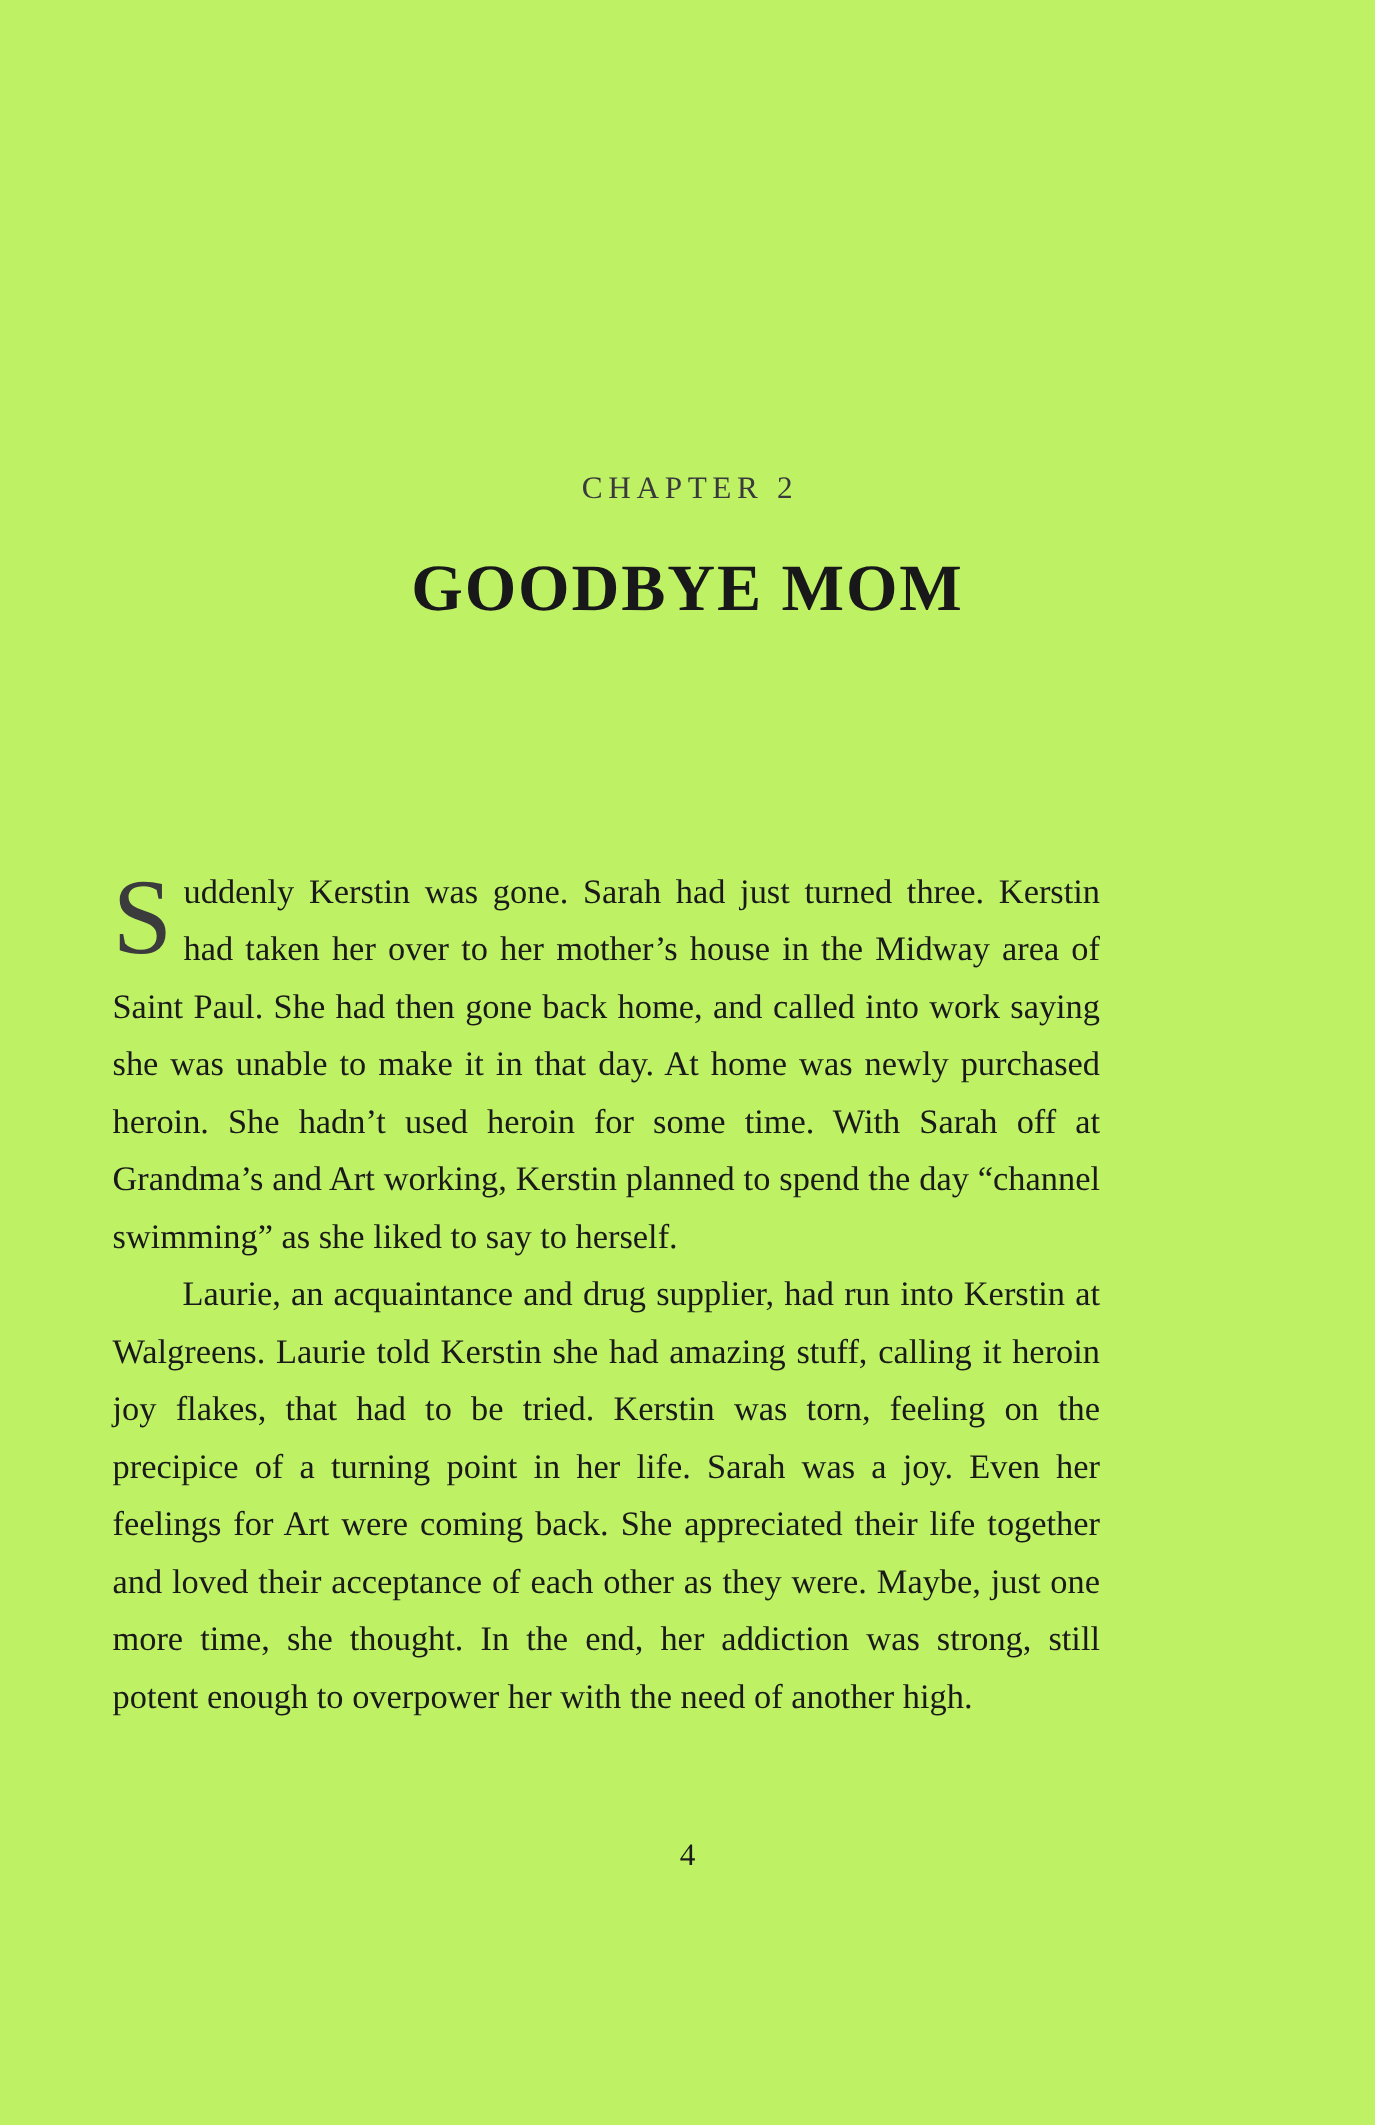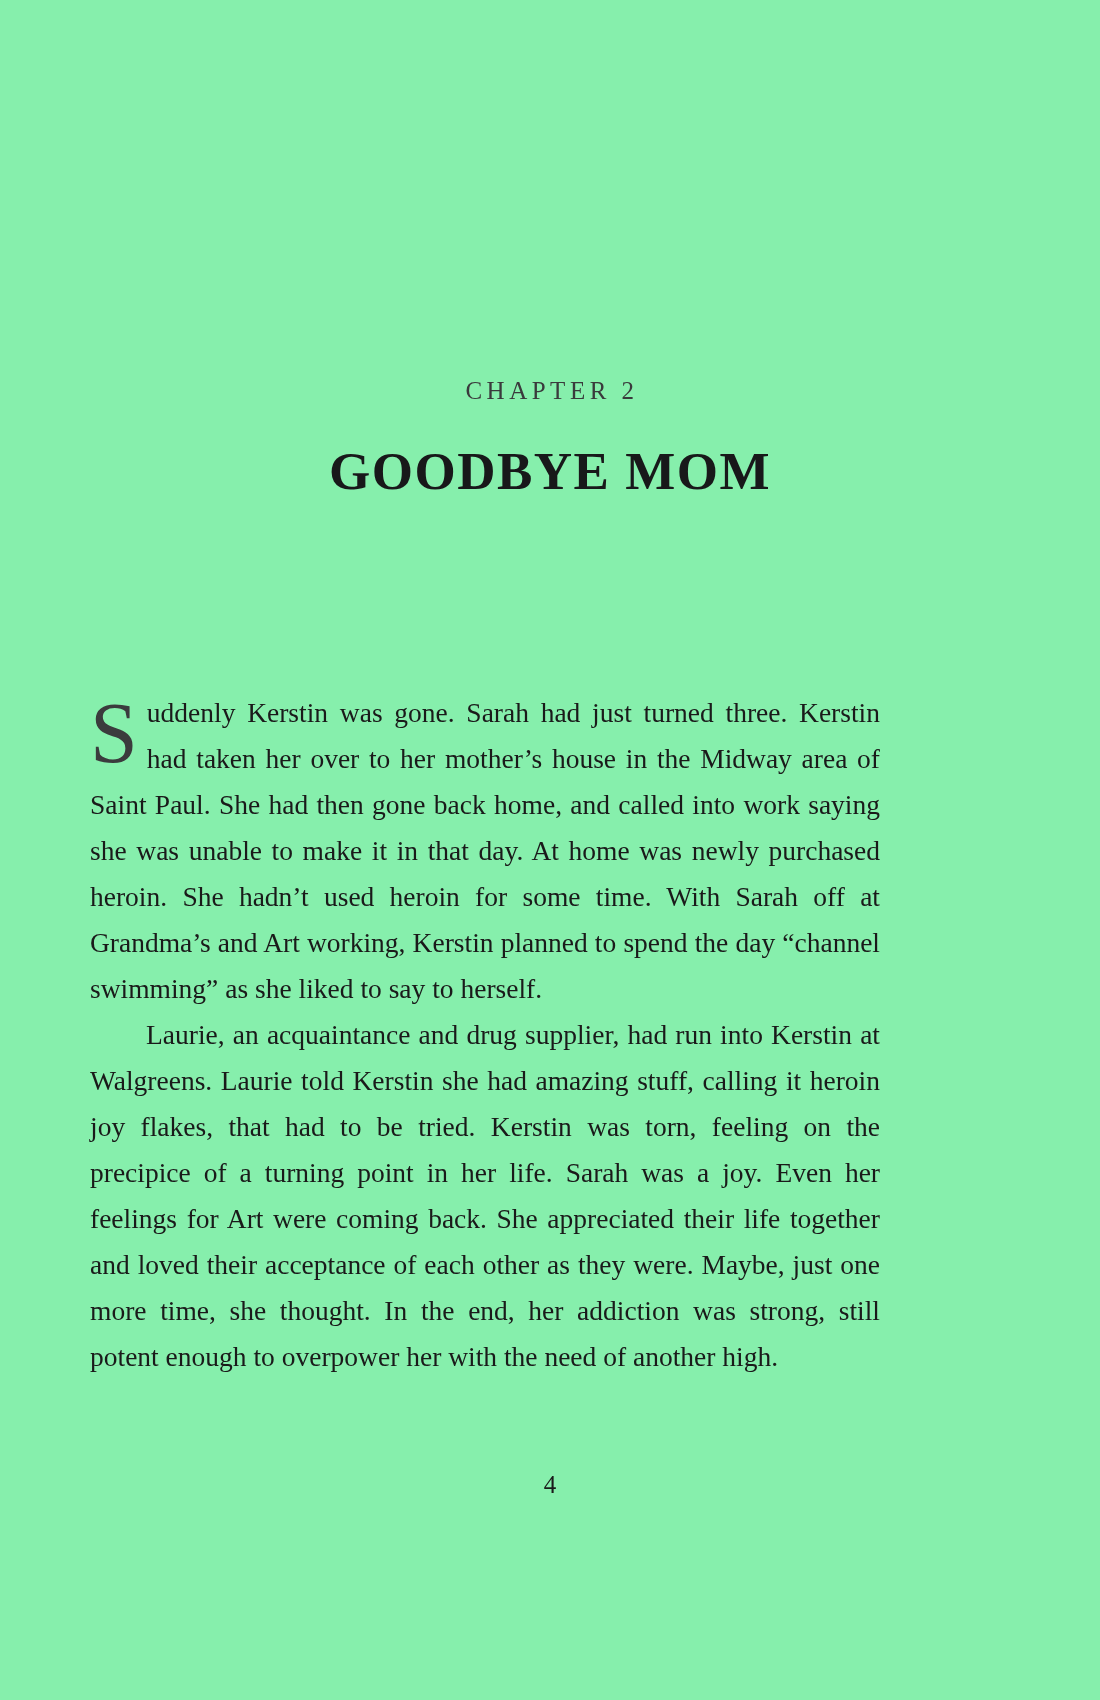--- a/index.html
+++ b/index.html
@@ -4,21 +4,21 @@
 <style>
   html, body {
     margin: 0;
     padding: 0;
     background: #ffffff;
   }
   .page {
     position: relative;
     width: 1100px;
     height: 1700px;
-    background: #86efac;
+    background: #bef264;
     overflow: hidden;
     font-family: "Liberation Serif", "DejaVu Serif", serif;
     color: #1a1a1a;
     box-sizing: border-box;
   }
 
   
   .chapter-head {
     position: absolute;
     left: 0;

